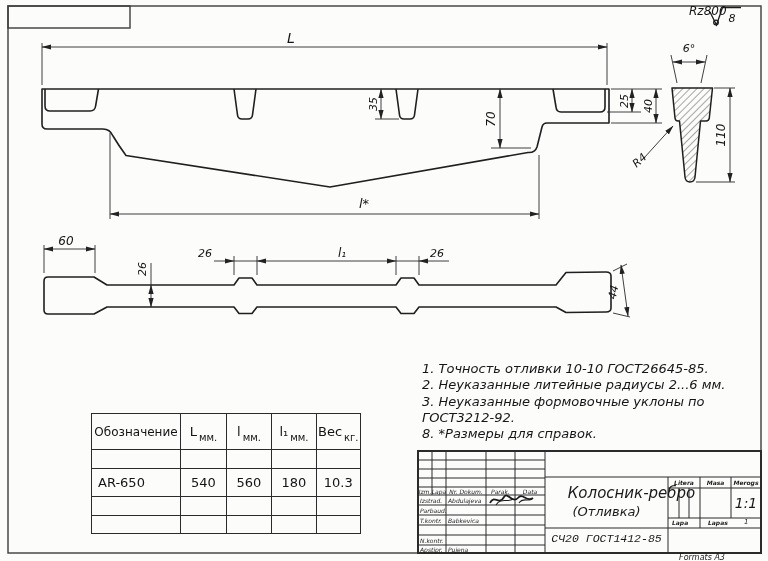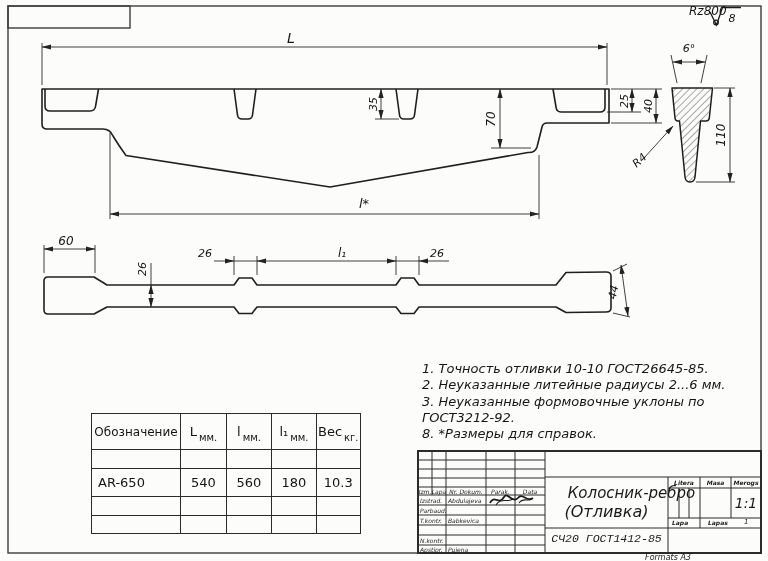--- a/index.html
+++ b/index.html
@@ -13,21 +13,21 @@
          font-size:13px;line-height:16.3px;color:#161616;}
   
   .spec{position:absolute;left:91px;top:413px;border-collapse:collapse;table-layout:fixed;}
   .spec td{border:1.5px solid #2b2b2b;color:#141414;overflow:hidden;}
   .hc{font-size:13px;text-align:center;vertical-align:middle;}
   .unit{font-size:10px;position:relative;top:5px;margin-left:2px;}
   .dv{font-size:13px;text-align:center;}
   
   .tb{font-size:6px;}
   .big-title{font-size:15px;}
-  .sub-title{font-size:16px;}
+  .sub-title{font-size:13px;}
   .mat{font-size:11.5px;font-family:Liberation Mono, monospace;}
   .scale{font-size:14px;}
 </style>
 </head>
 <body>
 
 <div class="sheet">
 
 <svg width="768" height="561" viewBox="0 0 768 561">
   <defs>
@@ -220,15 +220,15 @@
 <div class="t sub-title c" style="left:546px;top:504px;width:121px;height:15px">(Отливка)</div>
 <div class="t mat c" style="left:546px;top:530px;width:121px;height:16px">СЧ20 ГОСТ1412-85</div>
 
 <div class="t tb c" style="left:668px;top:478px;width:32px;height:9px;font-weight:bold">Litera</div>
 <div class="t tb c" style="left:700px;top:478px;width:31px;height:9px;font-weight:bold">Masa</div>
 <div class="t tb c" style="left:731px;top:478px;width:30px;height:9px;font-weight:bold">Merogs</div>
 <div class="t scale c" style="left:731px;top:489px;width:30px;height:28px">1:1</div>
 <div class="t tb" style="left:672px;top:519px;font-weight:bold">Lapa</div>
 <div class="t tb" style="left:708px;top:519px;font-weight:bold">Lapas</div>
 <div class="t" style="left:744px;top:518px;font-size:7px">1</div>
-<div class="t c" style="left:625px;top:553px;width:86px;height:8px;font-size:8px">Formats A3</div>
+<div class="t c" style="left:659px;top:553px;width:86px;height:8px;font-size:8px">Formats A3</div>
 
 </div>
 
 </body></html>

